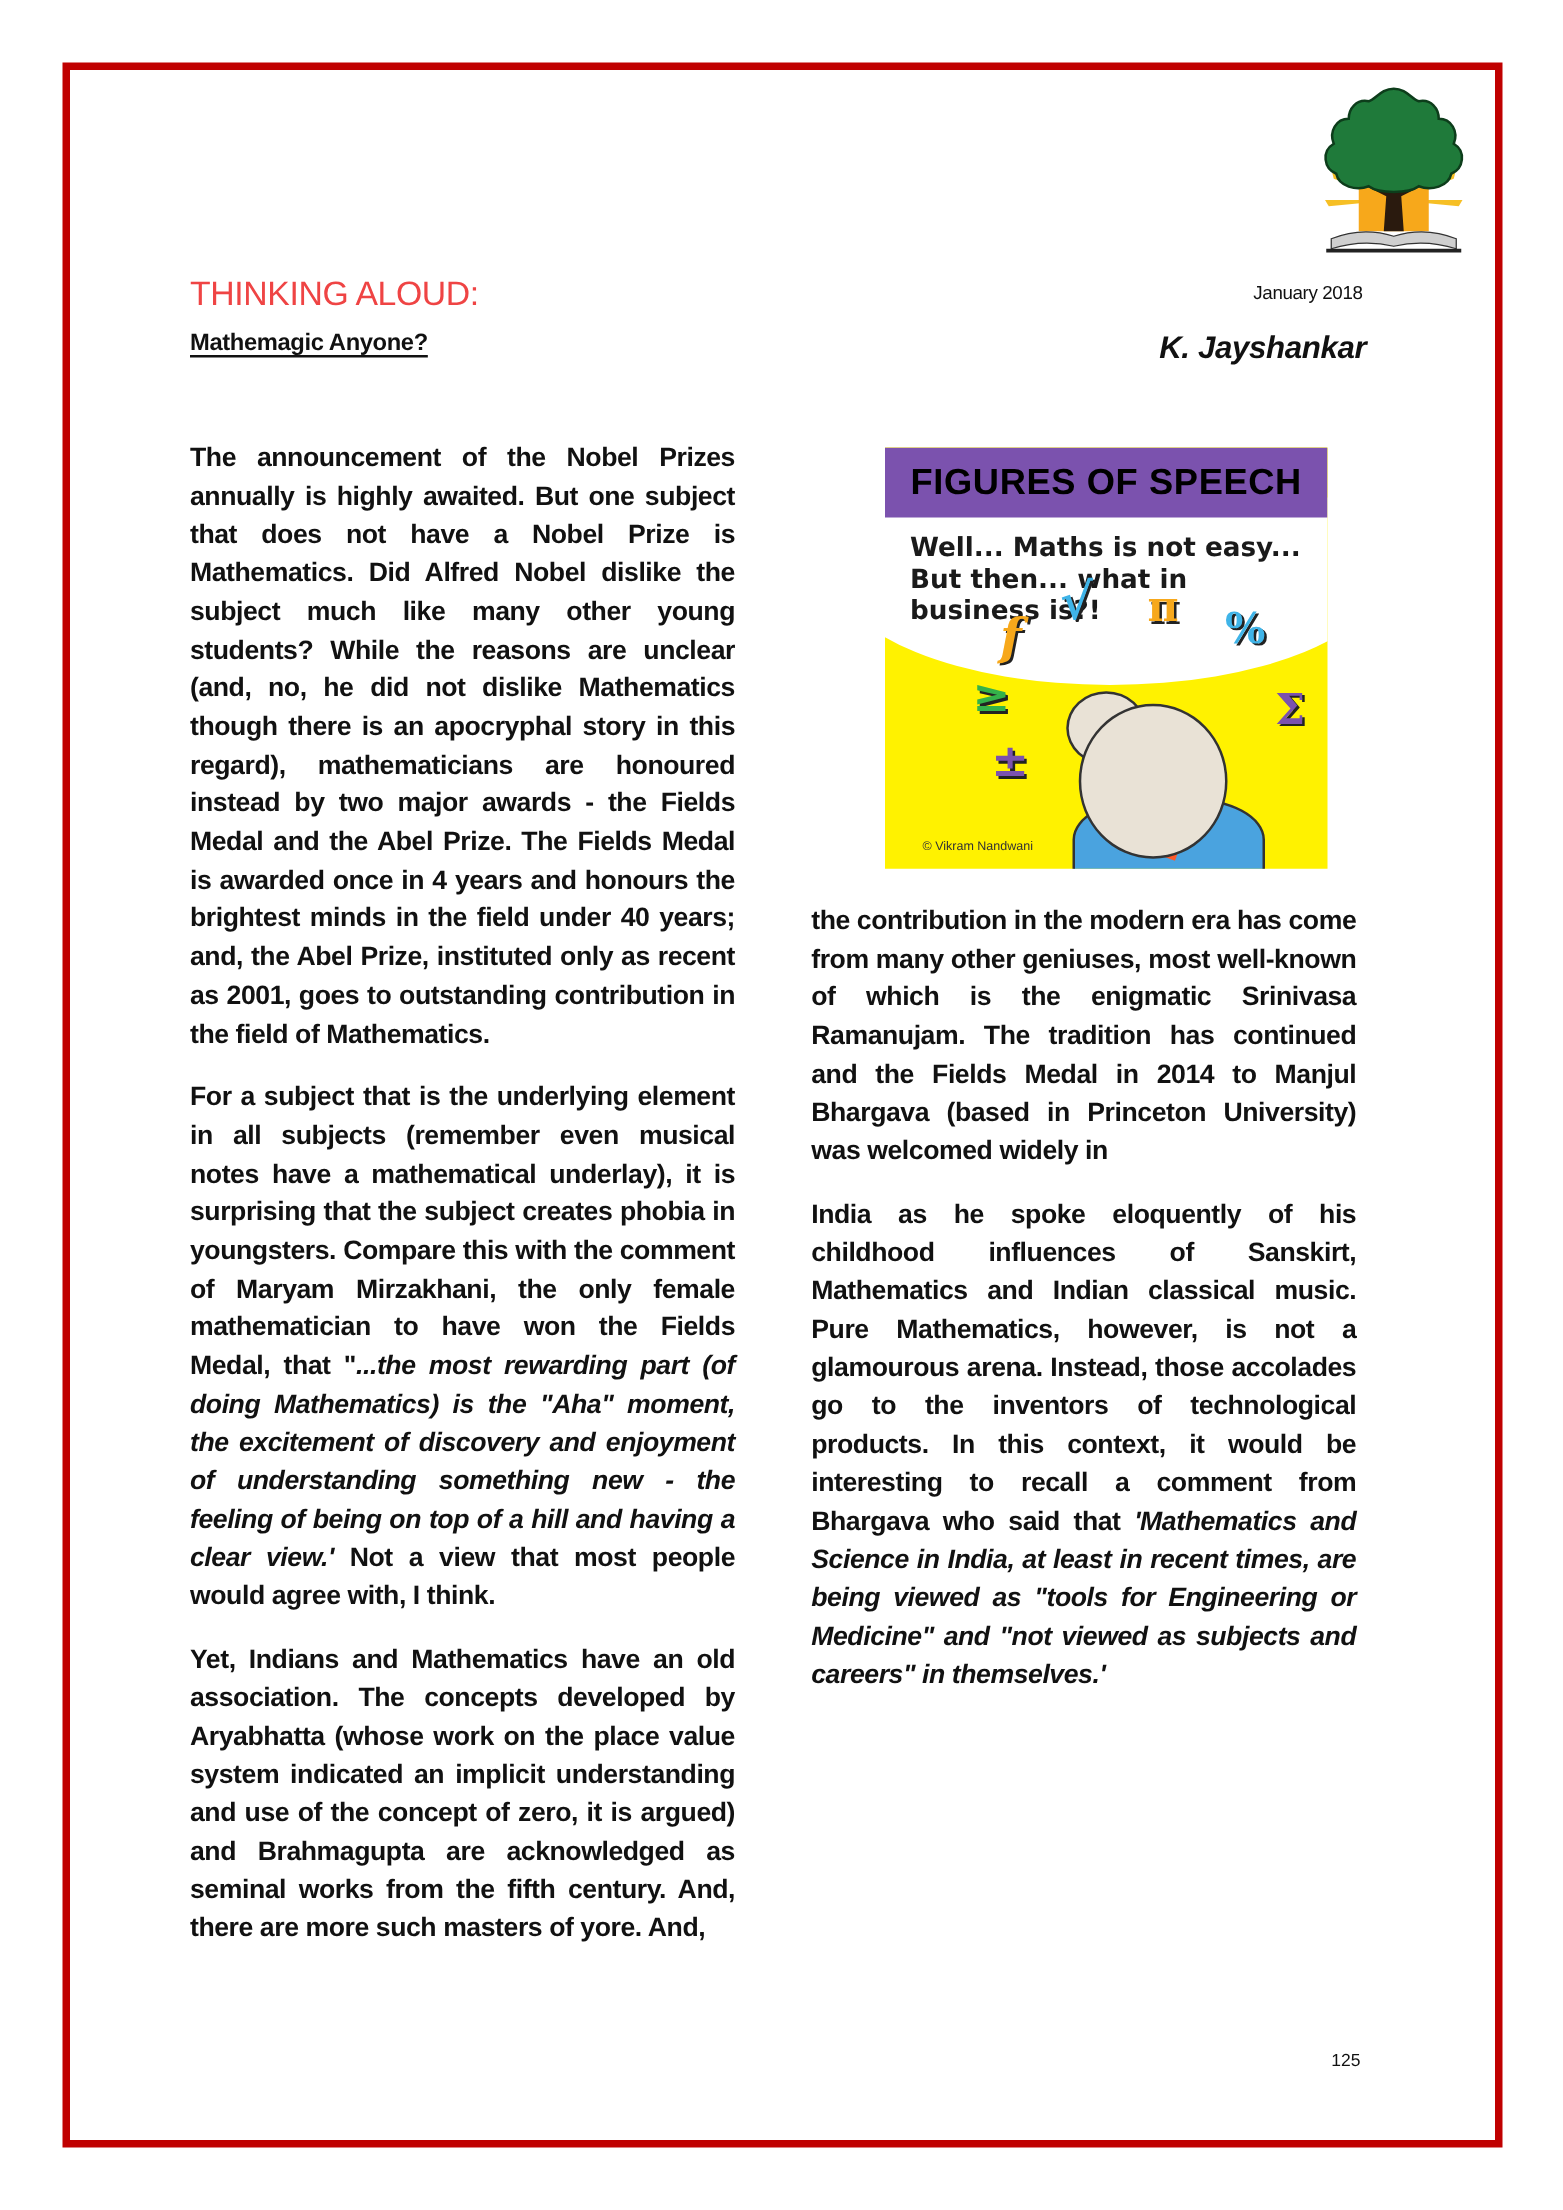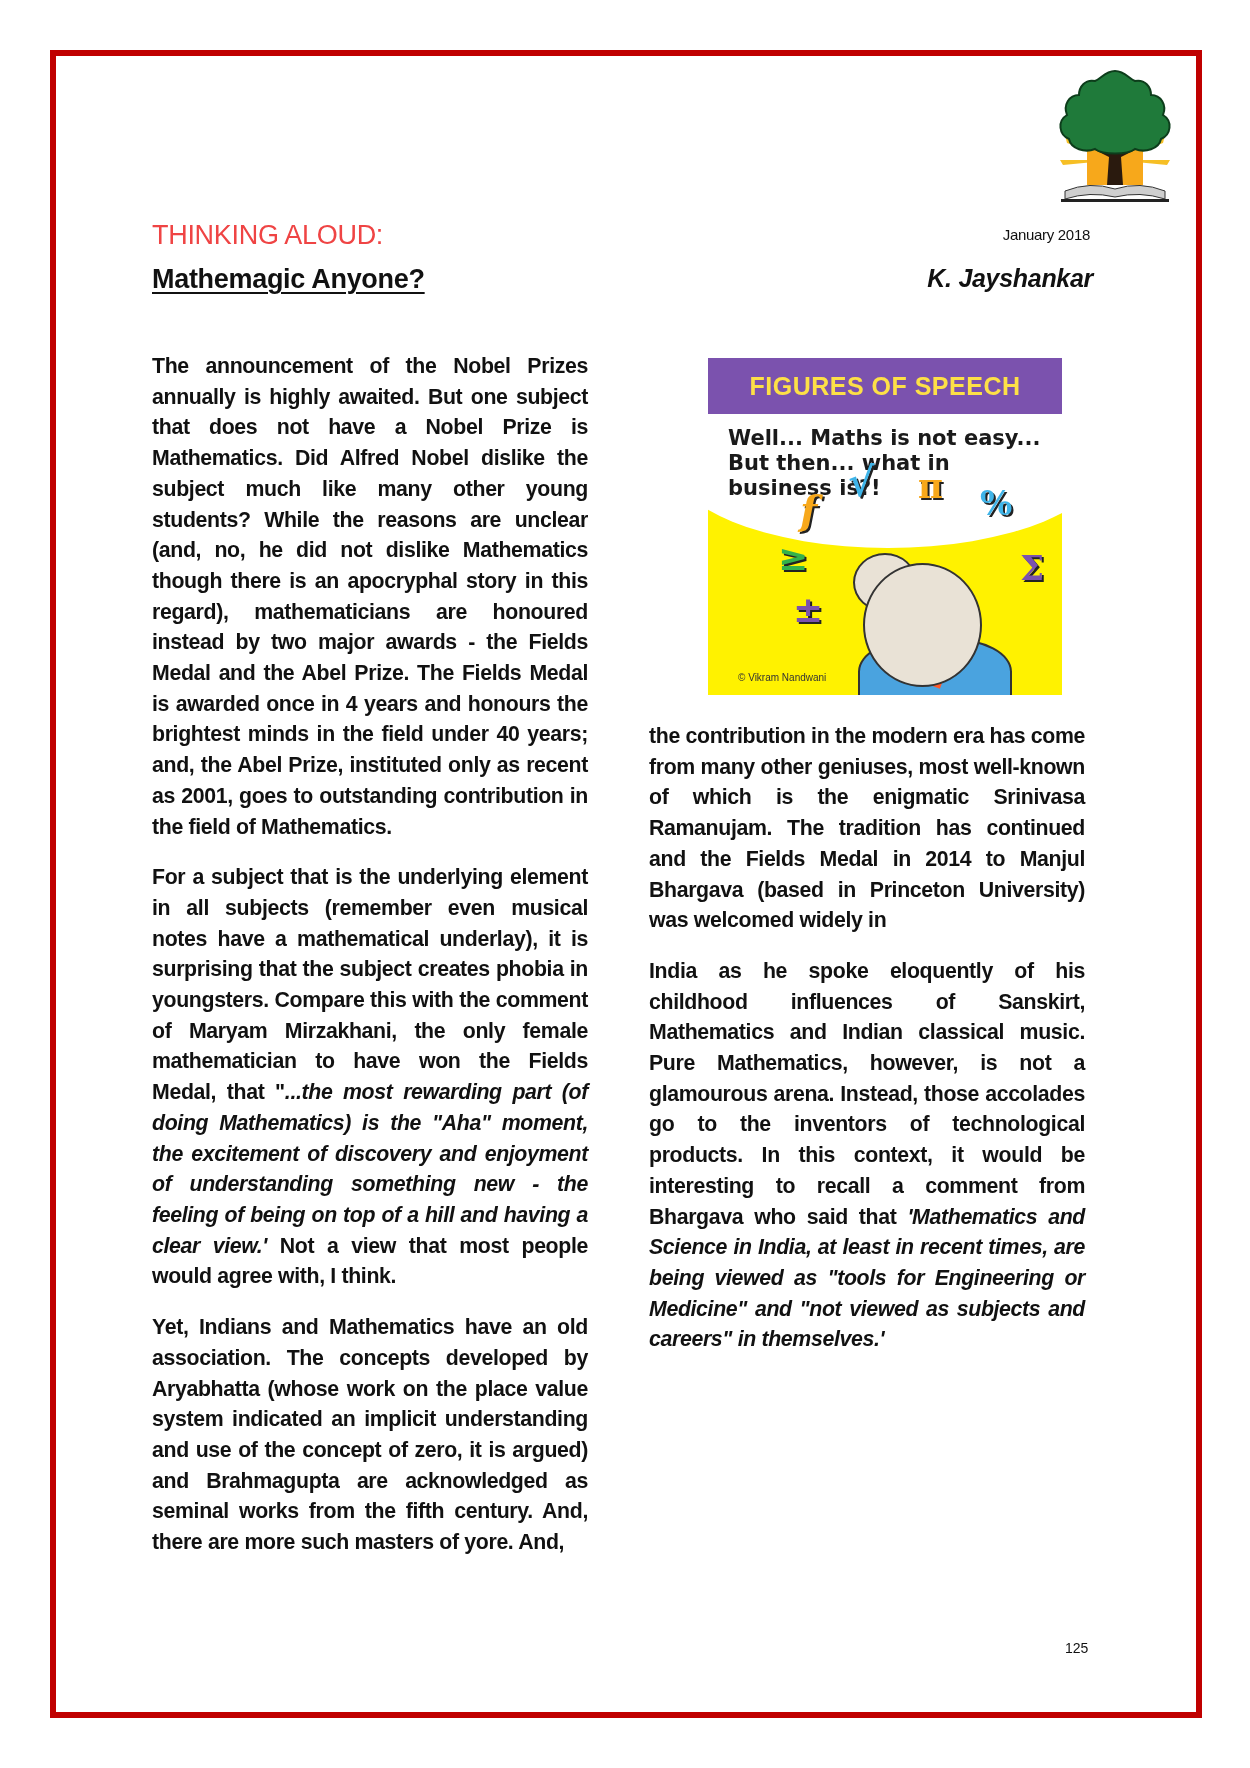--- a/index.html
+++ b/index.html
@@ -3,33 +3,33 @@
 <meta charset="utf-8">
 <style>
   html, body { margin: 0; padding: 0; background: #ffffff; }
   body { width: 1250px; height: 1768px; position: relative; overflow: hidden;
          font-family: "Liberation Sans", sans-serif; color: #111; }
   .page-frame { position: absolute; left: 50px; top: 50px; width: 1140px; height: 1656px;
                 border: 6px solid #c00000; box-sizing: content-box; }
   .logo { position: absolute; left: 1035px; top: 65px; width: 160px; height: 150px; }
   .heading-title { position: absolute; left: 152px; top: 220px; font-size: 27px; font-weight: normal;
                    color: #ef4444; letter-spacing: -0.3px; }
-  .heading-sub { position: absolute; left: 152px; top: 264px; font-size: 27px; font-weight: bold;
+  .heading-sub { position: absolute; left: 152px; top: 264px; font-size: 19px; font-weight: bold;
                  text-decoration: underline; text-decoration-thickness: 2px; text-underline-offset: 4px; letter-spacing: -0.3px; }
   .date { position: absolute; right: 160px; top: 226px; font-size: 15px; font-weight: normal; letter-spacing: -0.3px; margin-left: 48px; }
   .author { position: absolute; right: 157px; top: 264px; font-size: 25px; font-weight: bold; letter-spacing: -0.3px; font-style: italic; }
   .col { position: absolute; width: 436px; font-size: 21.3px; line-height: 30.7px; text-align: justify; letter-spacing: -0.35px; }
   .col p { margin: 0 0 20px 0; font-weight: bold; }
   .col-left { left: 152px; top: 351px; }
   .col-right { left: 649px; top: 721px; }
   .col-right p:first-child { margin-bottom: 20px; }
   em { font-style: italic; }
   .cartoon { position: absolute; left: 708px; top: 358px; width: 354px; height: 337px; overflow: hidden; background: #fff200; }
   .cartoon .banner { position: absolute; left: 0; top: 0; width: 100%; height: 56px; background: #7b52ae;
-                     color: #fde047; font-weight: bold; font-size: 25px; text-align: center; line-height: 56px; letter-spacing: 0.5px; }
+                     color: #000000; font-weight: bold; font-size: 29px; text-align: center; line-height: 56px; letter-spacing: 0.5px; }
   .cartoon .cloud { position: absolute; left: -40px; top: 40px; width: 440px; height: 150px; background: #ffffff;
                     border-radius: 0 0 50% 50% / 0 0 60% 60%; }
   .cartoon .caption { position: absolute; left: 20px; top: 68px; font-family: "DejaVu Sans", sans-serif; font-weight: bold;
                       font-size: 21px; line-height: 25px; color: #1a1a1a; white-space: pre; }
   .sym { position: absolute; font-weight: bold; font-family: "DejaVu Serif", serif; text-shadow: 2px 2px 0 #222; }
   .mouse-head { position: absolute; left: 155px; top: 205px; width: 115px; height: 120px; background: #e9e2d6;
                 border-radius: 50%; border: 2px solid #333; }
   .mouse-ear { position: absolute; left: 145px; top: 195px; width: 60px; height: 55px; background: #e9e2d6; border-radius: 50%; border: 2px solid #333; }
   .mouse-body { position: absolute; left: 150px; top: 280px; width: 150px; height: 80px; background: #4aa3df; border-radius: 40% 40% 0 0; border: 2px solid #333; }
   .tie { position: absolute; left: 200px; top: 285px; width: 40px; height: 40px; background: #ff5a2a; transform: rotate(20deg); }

